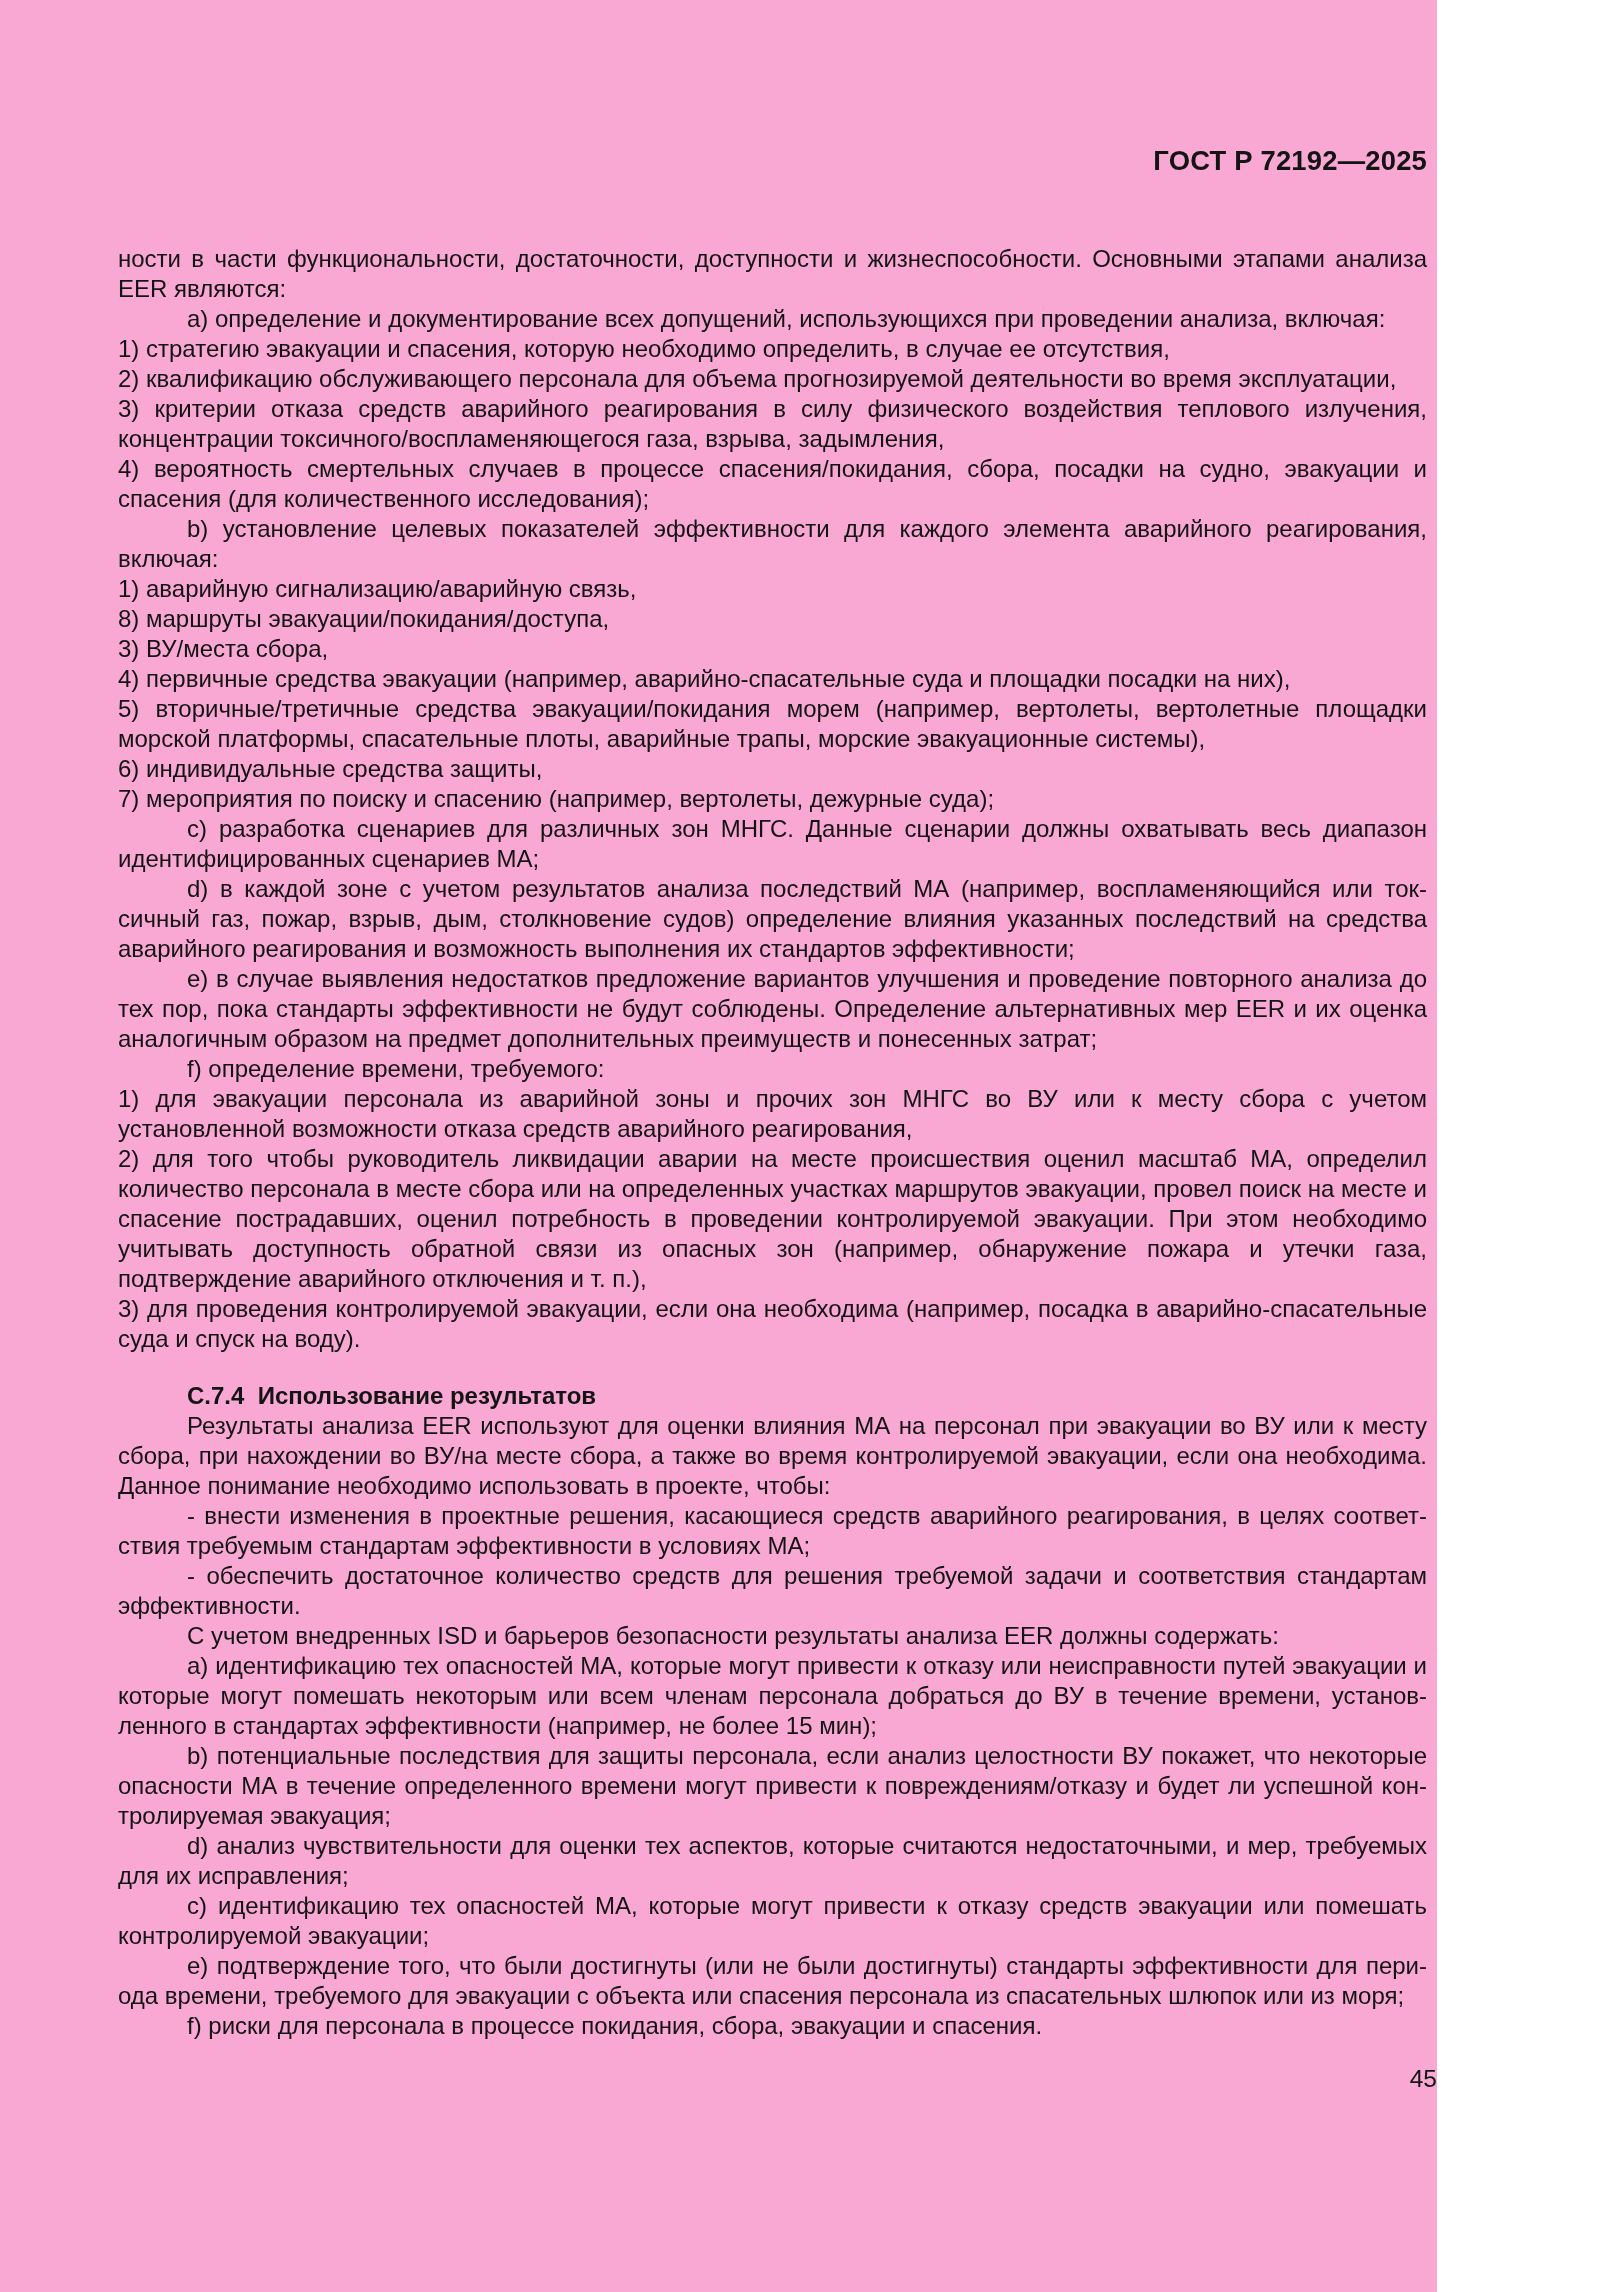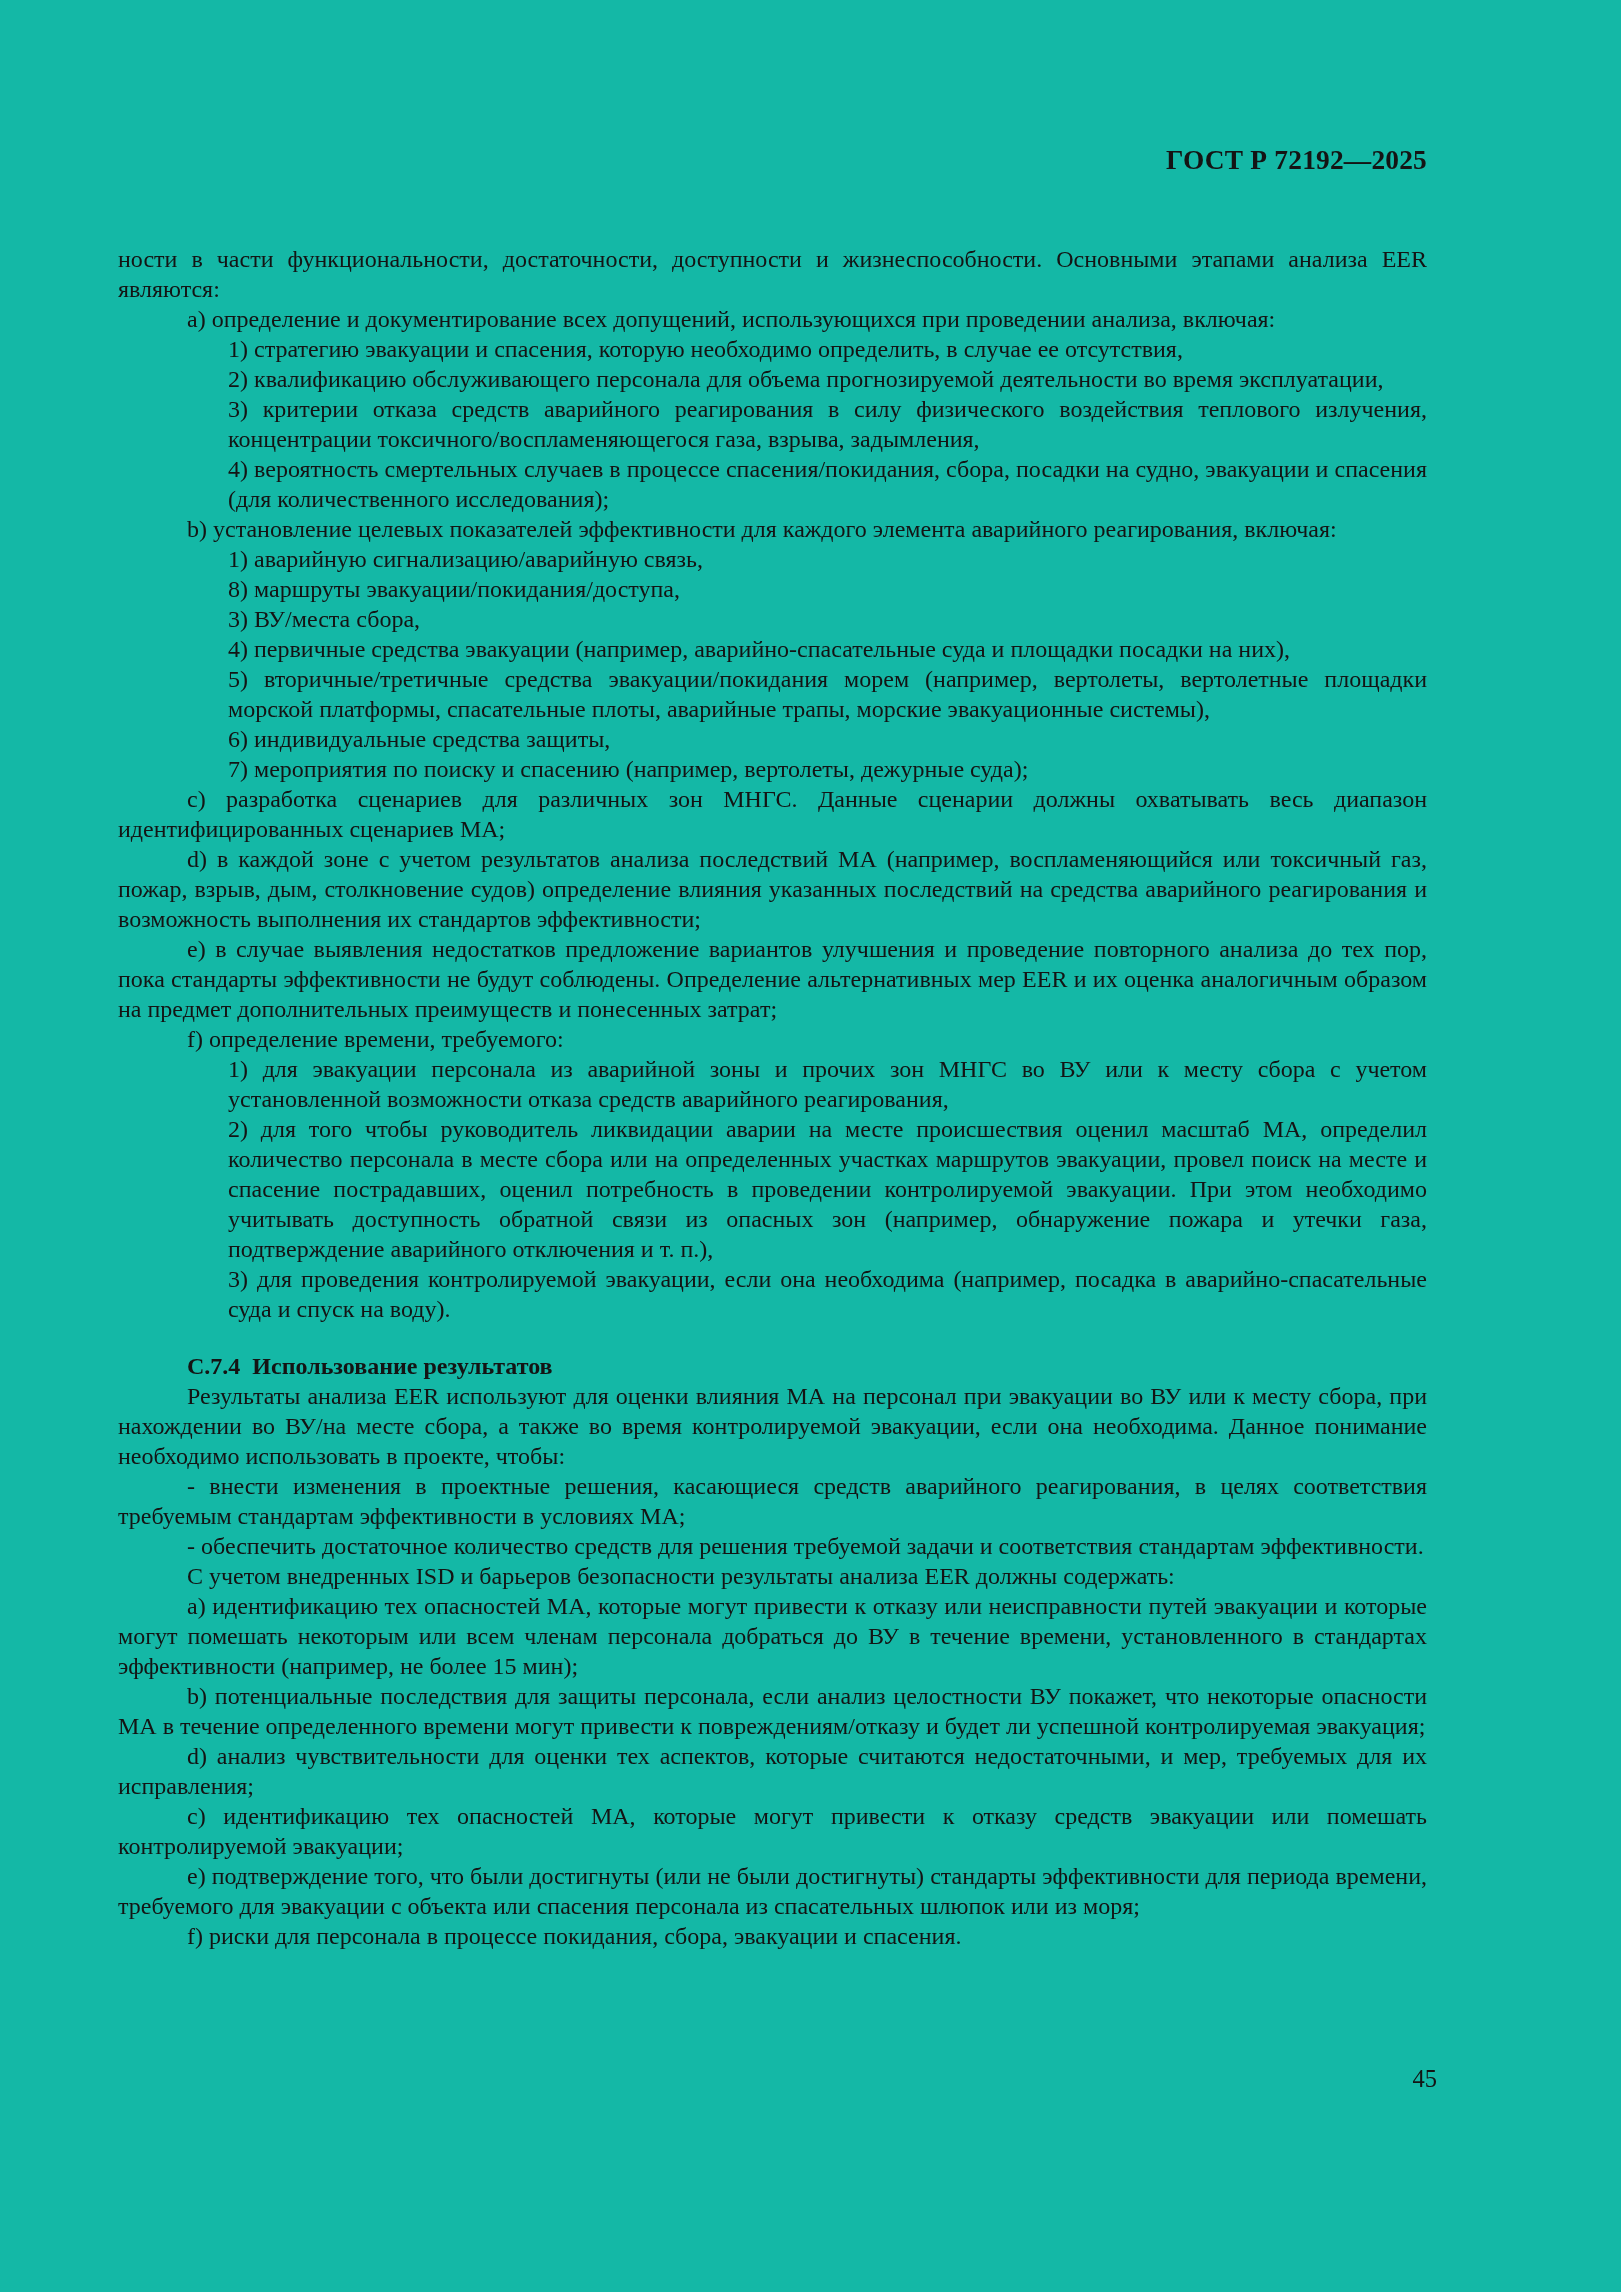--- a/index.html
+++ b/index.html
@@ -1,22 +1,22 @@
 <!DOCTYPE html>
 <html lang="ru"><head>
 <meta charset="utf-8">
 <style>
   html, body { margin: 0; padding: 0; background: #ffffff; }
   .page {
     position: relative;
-    width: 1621px;
+    width: 1437px;
     height: 2293px;
-    background: #14b8a6;
+    background: #f9a8d4;
     color: #141414;
-    font-family: Liberation Serif, serif;
+    font-family: Liberation Sans, sans-serif;
     overflow: hidden;
   }
   .doc-header {
     position: absolute;
     top: 145px;
     left: 118px;
     width: 1309px;
     text-align: right;
     font-weight: 700;
     font-size: 27.4px;
@@ -28,21 +28,21 @@
     top: 244px;
     left: 118px;
     width: 1309px;
     font-size: 24px;
     line-height: 30px;
     text-align: justify;
   }
   .content p { margin: 0; padding: 0; }
   p.p-cont { text-indent: 0; }
   p.p-ind  { text-indent: 69px; }
-  p.p-sub  { margin-left: 110px; }
+  p.p-sub  { }
   p.p-head {
     text-indent: 69px;
     font-weight: 700;
     margin-top: 27px;
     text-align: left;
   }
   .page-num {
     position: absolute;
     top: 2064px;
     left: 128px;

